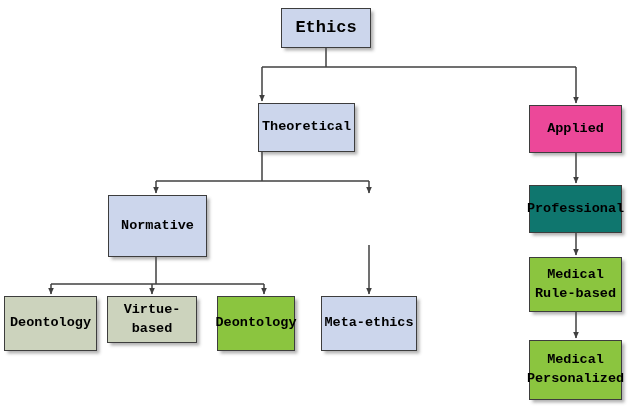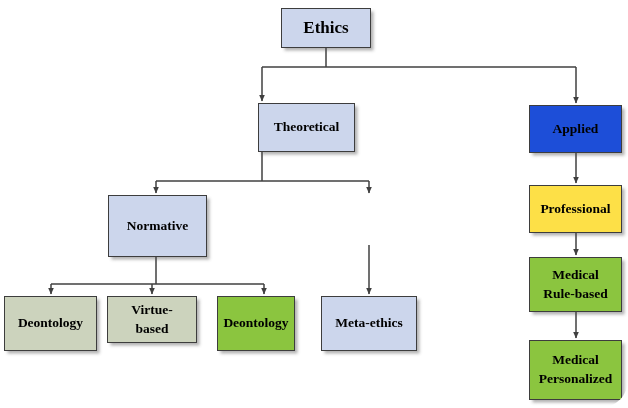--- a/index.html
+++ b/index.html
@@ -1,23 +1,22 @@
 <!DOCTYPE html>
 <html><head>
 <meta charset="utf-8">
 <style>
   html, body { margin: 0; padding: 0; background: #ffffff; }
   .canvas {
     position: relative;
     width: 628px;
     height: 408px;
     background: #ffffff;
-    font-family: Liberation Serif, serif;
+    font-family: Liberation Mono, monospace;
     overflow: hidden;
-    border-radius: 28px;
   }
   svg.connectors {
     position: absolute;
     left: 0; top: 0;
     width: 628px; height: 408px;
     z-index: 0;
   }
   .node {
     position: absolute;
     z-index: 1;
@@ -81,35 +80,35 @@
 
     <line class="edge-line" x1="576" y1="153" x2="576" y2="183" marker-end="url(#arrow)"></line>
     <line class="edge-line" x1="576" y1="233" x2="576" y2="255" marker-end="url(#arrow)"></line>
     <line class="edge-line" x1="576" y1="312" x2="576" y2="338" marker-end="url(#arrow)"></line>
   </svg>
 
   <div class="node" id="node-ethics" style="background-color: rgb(204, 214, 236);">Ethics</div>
 
   <div class="node" id="node-theoretical" style="background-color: rgb(204, 214, 236);">Theoretical</div>
 
-  <div class="node" id="node-applied" style="background-color: #1d4ed8;">Applied</div>
+  <div class="node" id="node-applied" style="background-color: #ec4899;">Applied</div>
 
   <div class="node" id="node-normative" style="background-color: rgb(204, 214, 236);">Normative</div>
 
 
   <div class="node" id="node-teleology" style="background-color: rgb(204, 211, 189);">Deontology</div>
 
   <div class="node" id="node-virtue-based" style="background-color: rgb(204, 211, 189);">Virtue-
 based</div>
 
   <div class="node" id="node-deontology" style="background-color: rgb(139, 197, 63);">Deontology</div>
 
   <div class="node" id="node-meta-ethics" style="background-color: rgb(204, 214, 236);">Meta-ethics</div>
 
-  <div class="node" id="node-professional" style="background-color: #fde047;">Professional</div>
+  <div class="node" id="node-professional" style="background-color: #0f766e;">Professional</div>
 
   <div class="node" id="node-medical-rule-based" style="background-color: rgb(139, 197, 63);">Medical
 Rule-based</div>
 
   <div class="node" id="node-medical-personalized" style="background-color: rgb(139, 197, 63);">Medical
 Personalized</div>
 
 </div>
 
 </body></html>

